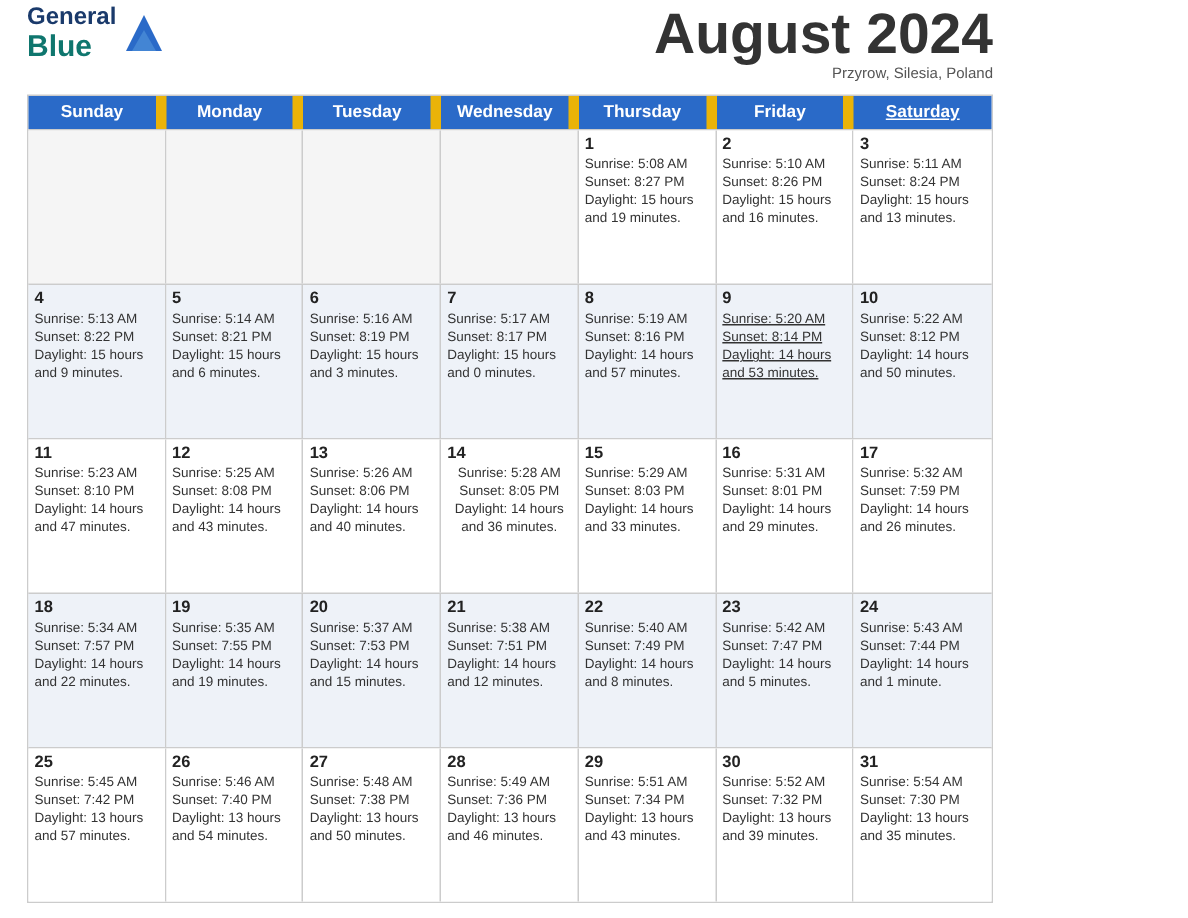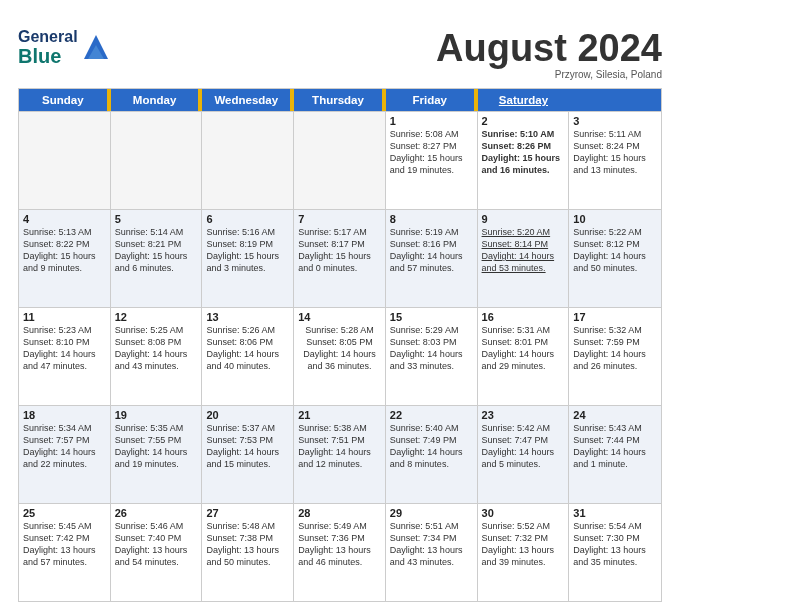--- a/index.html
+++ b/index.html
@@ -6,21 +6,21 @@
     body {
       width: 792px;
       height: 612px;
       font-family: Arial, sans-serif;
       background: #fff;
       overflow: hidden;
     }
     .page {
       width: 680px;
       height: 612px;
-      padding: 29px 18px 10px 18px;
+      padding: 4px 18px 10px 18px;
       display: flex;
       flex-direction: column;
     }
     .header {
       display: flex;
       justify-content: space-between;
       align-items: flex-start;
       margin-bottom: 8px;
     }
     .logo-area {
@@ -51,21 +51,21 @@
       display: grid;
       grid-template-columns: repeat(7, 1fr);
       background: #2a6ac8;
     }
     .cal-header-cell {
       color: #fff;
       font-size: 11.5px;
       font-weight: bold;
       padding: 5px 4px;
       text-align: center;
-      border-right: 4px solid #eab308;
+      border-right: 7px solid #eab308;
     }
     .cal-header-cell:last-child {
       border-right: none;
       text-decoration: underline;
     }
     .cal-body {
       flex: 1;
       display: flex;
       flex-direction: column;
     }
@@ -127,41 +127,42 @@
     <div class="title-area">
       <div class="month-title">August 2024</div>
       <div class="location">Przyrow, Silesia, Poland</div>
     </div>
   </div>
 
   <div class="calendar">
     <div class="cal-header" id="cal-header">
         <div class="cal-header-cell">Sunday</div>
         <div class="cal-header-cell">Monday</div>
+        <div class="cal-header-cell">Tuesday</div>
         <div class="cal-header-cell">Wednesday</div>
         <div class="cal-header-cell">Thursday</div>
         <div class="cal-header-cell">Friday</div>
         <div class="cal-header-cell">Saturday</div>
       </div>
     <div class="cal-body" id="cal-body">
         <div class="cal-row">
           <div class="cal-cell empty"></div>
           <div class="cal-cell empty"></div>
           <div class="cal-cell empty"></div>
           <div class="cal-cell empty"></div>
           <div class="cal-cell">
             <span class="day-num">1</span>
             <div class="cell-text" style="white-space: pre-line;">Sunrise: 5:08 AM
 Sunset: 8:27 PM
 Daylight: 15 hours
 and 19 minutes.</div>
           </div>
           <div class="cal-cell">
             <span class="day-num">2</span>
-            <div class="cell-text" style="white-space: pre-line; font-weight: bold;">Sunrise: 5:10 AM
+            <div class="cell-text" style="white-space: pre-line;">Sunrise: 5:10 AM
 Sunset: 8:26 PM
 Daylight: 15 hours
 and 16 minutes.</div>
           </div>
           <div class="cal-cell">
             <span class="day-num">3</span>
             <div class="cell-text" style="white-space: pre-line;">Sunrise: 5:11 AM
 Sunset: 8:24 PM
 Daylight: 15 hours
 and 13 minutes.</div>

